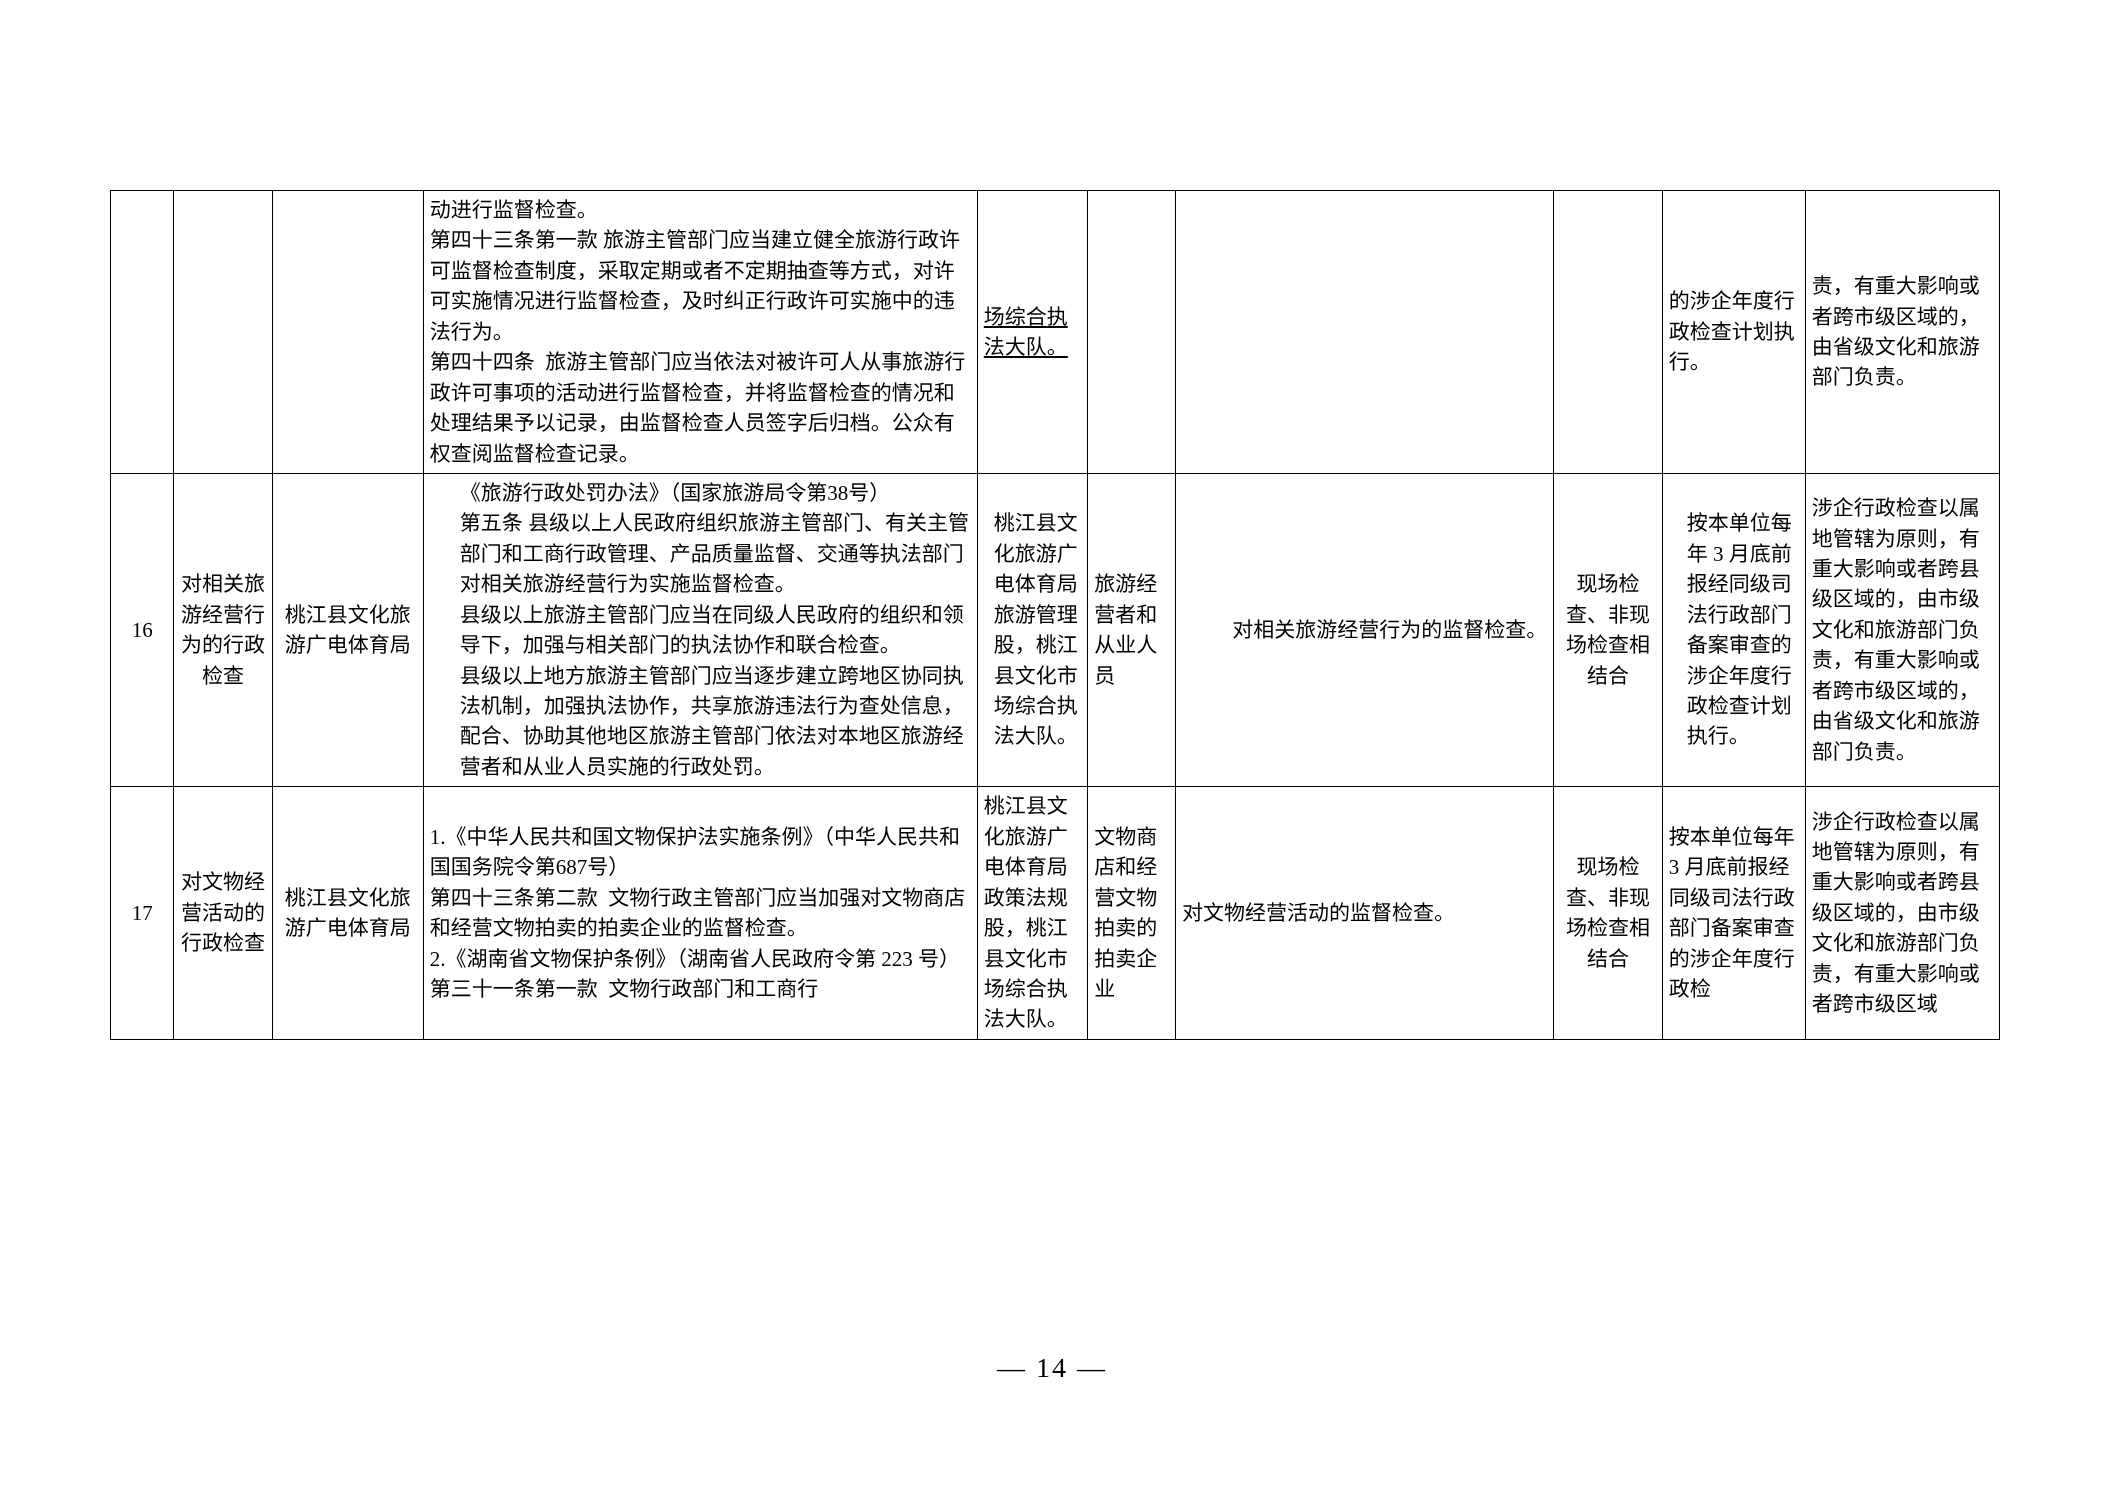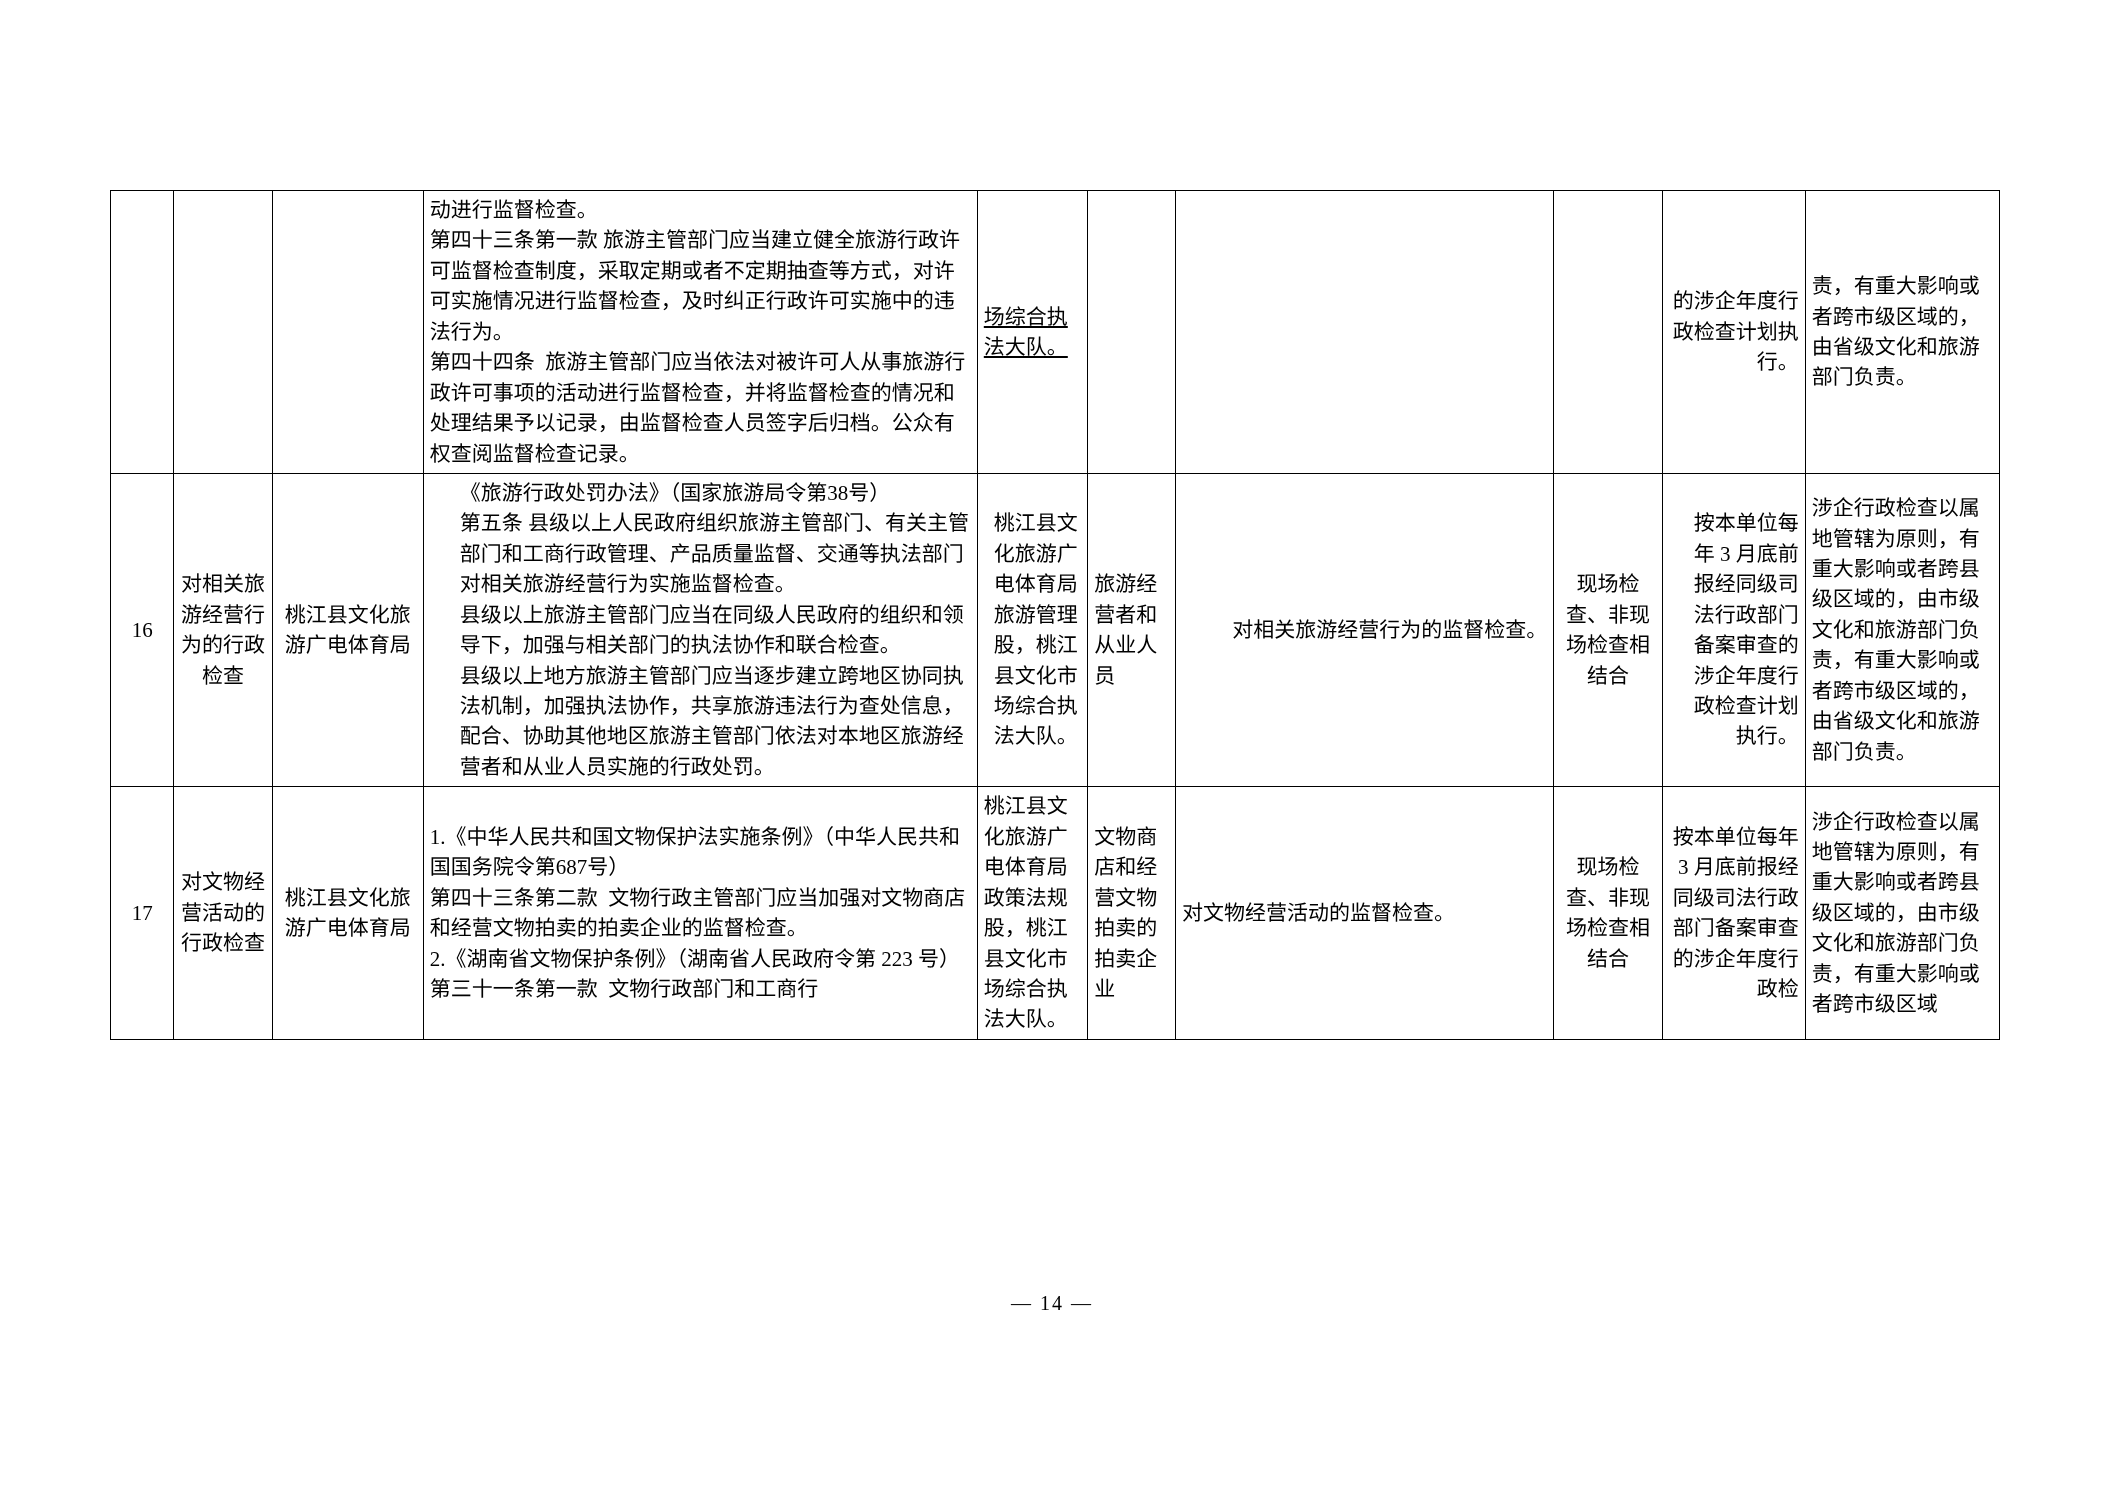--- a/index.html
+++ b/index.html
@@ -79,40 +79,40 @@
     vertical-align: top;
     font-size: 21.5px;
     line-height: 1.55;
   }
   td.way {
     text-align: center;
     font-size: 21.5px;
     line-height: 1.6;
   }
   td.freq {
-    text-align: right;
+    text-align: left;
     vertical-align: top;
     font-size: 21.5px;
     line-height: 1.6;
     margin-left: 21px;
   }
   td.remark {
     text-align: left;
     vertical-align: top;
     font-size: 21.5px;
     line-height: 1.6;
   }
   .rowtop td { vertical-align: top; }
   .page-number {
     position: absolute;
     left: 0;
     width: 2104px;
-    top: 1292px;
+    top: 1352px;
     text-align: center;
-    font-size: 20px;
+    font-size: 28px;
     letter-spacing: 2px;
     font-family: "Liberation Serif", "DejaVu Serif", serif;
   }
 </style>
 </head>
 <body>
 
 <div class="page">
 
   <div class="table-wrap">

